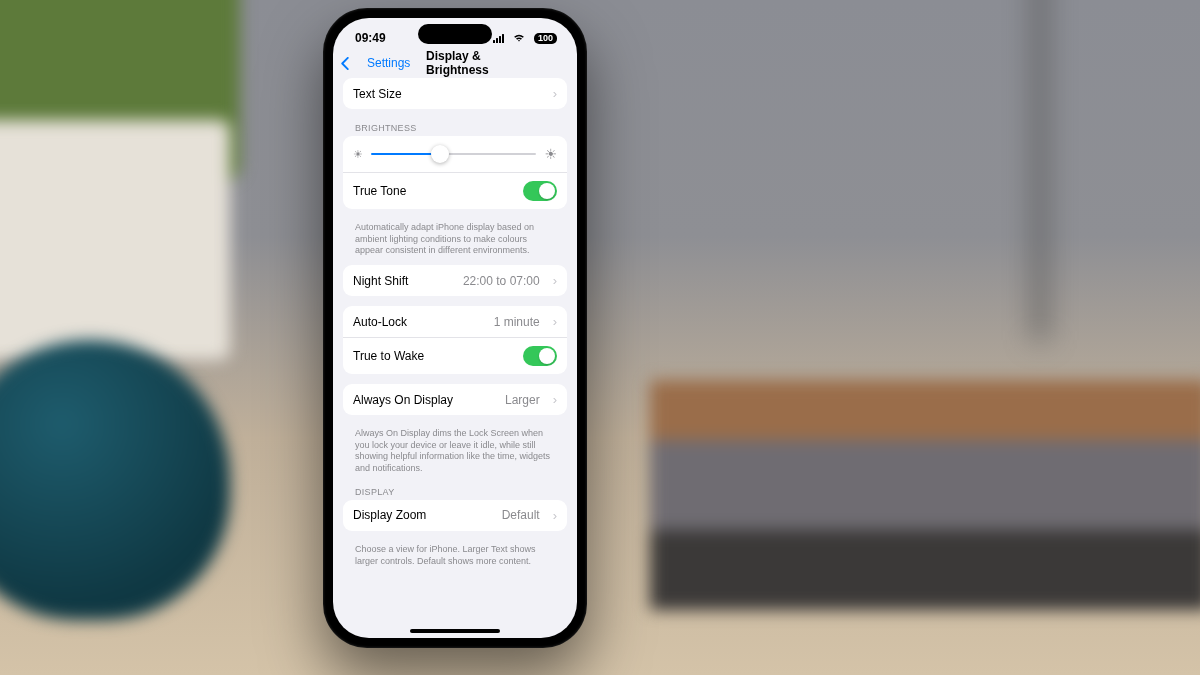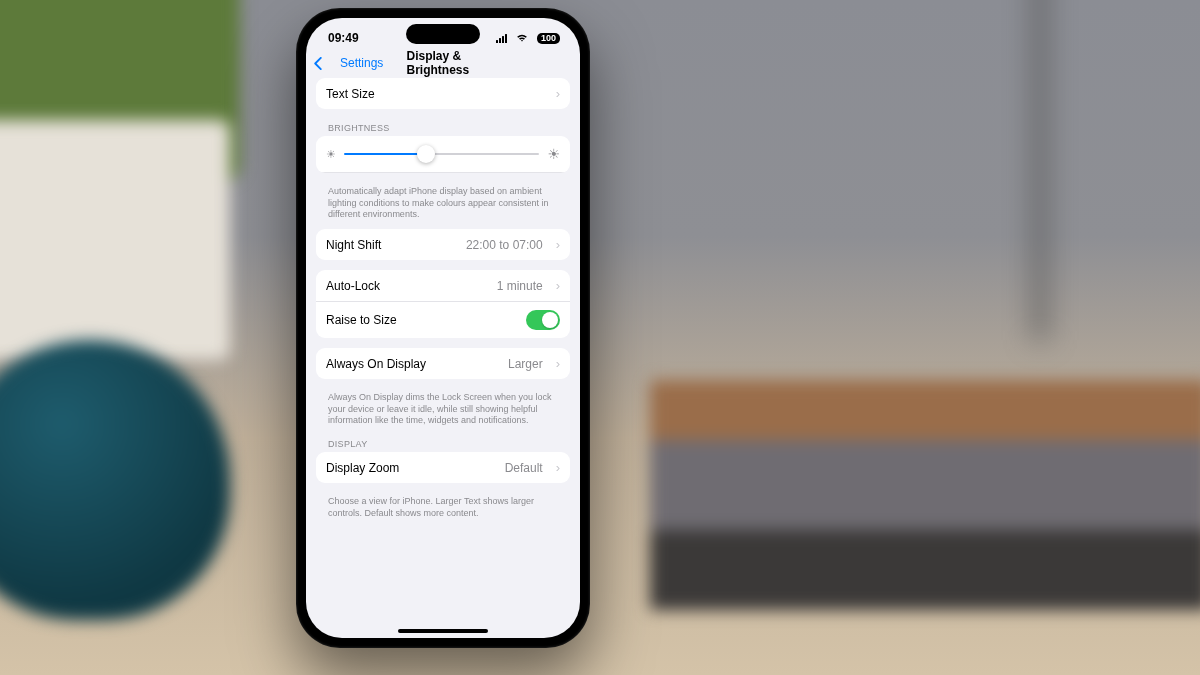--- a/index.html
+++ b/index.html
@@ -21,22 +21,22 @@
   .books { right:-10px; top:380px; width:560px; height:300px; }
   .book1{ position:absolute; top:0; width:100%; height:80px; background:#9a6d4a; border-radius:6px; }
   .book2{ position:absolute; top:60px; width:100%; height:100px; background:#6f6c72; border-radius:4px; }
   .book3{ position:absolute; top:150px; width:100%; height:80px; background:#3b3938; border-radius:4px; }
   .tripod{ right:80px; top:-60px; width:160px; height:400px;
     background:linear-gradient(90deg,transparent 45%,#555 48%,#555 52%,transparent 55%);filter:blur(14px);}
 
   
   .phone {
     position: absolute;
-    left: 296px; top: 8px;
-    width: 294px; height: 640px;
+    left: 323px; top: 8px;
+    width: 264px; height: 640px;
     background: #000;
     border-radius: 44px;
     padding: 10px;
     box-shadow: 0 30px 60px rgba(0,0,0,0.5), inset 0 0 3px rgba(255,255,255,0.2);
   }
   .screen {
     width: 100%; height: 100%;
     background: #f2f2f7;
     border-radius: 36px;
     overflow: hidden;
@@ -151,20 +151,24 @@
 
       <div class="section-header">BRIGHTNESS</div>
       <div class="group">
         <div class="slider-row">
           <span class="sun-icon">☀︎</span>
           <div class="slider-track">
             <div class="slider-knob"></div>
           </div>
           <span class="sun-icon big">☀︎</span>
         </div>
+        <div class="row">
+          <span class="row-label">True Tone</span>
+          <div class="toggle on"></div>
+        </div>
       </div>
       <div class="footer-text">Automatically adapt iPhone display based on ambient lighting conditions to make colours appear consistent in different environments.</div>
 
       <div class="group">
         <div class="row">
           <span class="row-label">Night Shift</span>
           <span class="row-value">
             <span>22:00 to 07:00</span>
             <span class="chevron">›</span>
           </span>
@@ -173,21 +177,21 @@
 
       <div class="group">
         <div class="row">
           <span class="row-label">Auto-Lock</span>
           <span class="row-value">
             <span>1 minute</span>
             <span class="chevron">›</span>
           </span>
         </div>
         <div class="row">
-          <span class="row-label">Raise to Size</span>
+          <span class="row-label">True to Wake</span>
           <div class="toggle on"></div>
         </div>
       </div>
 
       <div class="group">
         <div class="row">
           <span class="row-label">Always On Display</span>
           <span class="row-value">
             <span>Larger</span>
             <span class="chevron">›</span>

